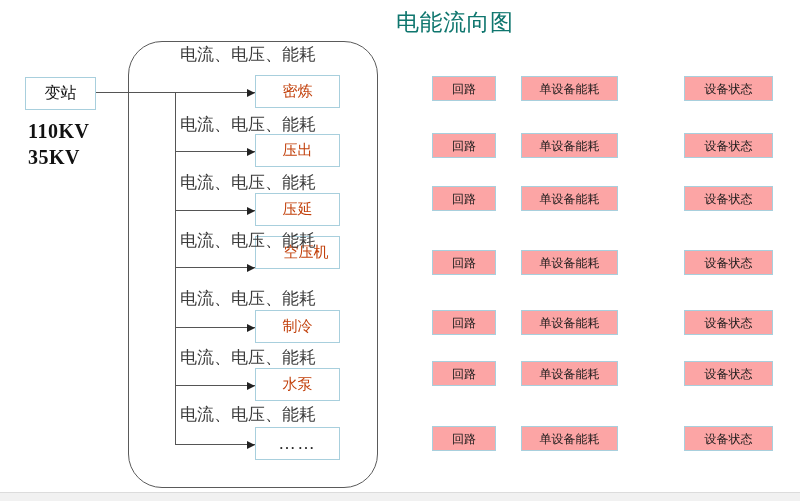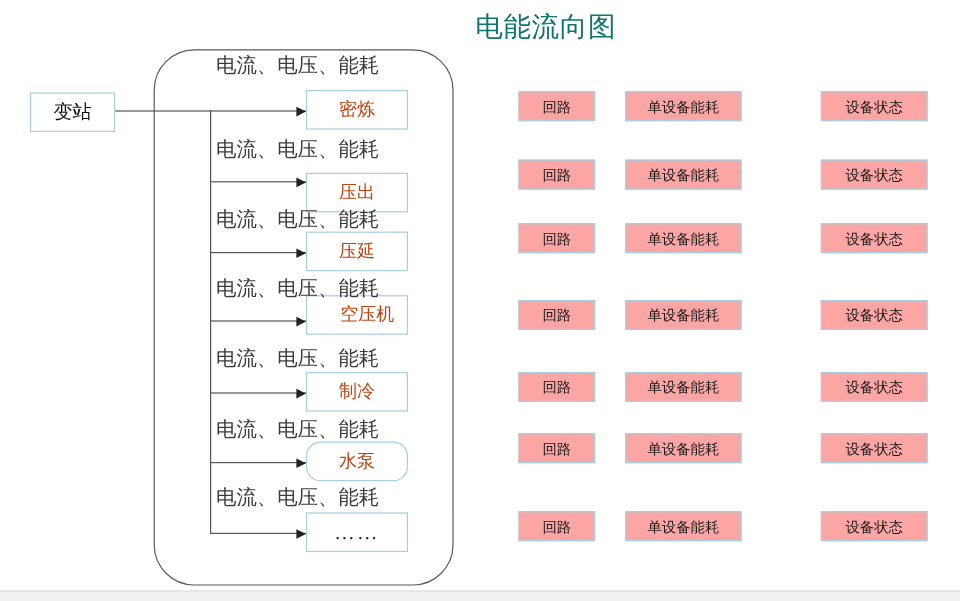--- a/index.html
+++ b/index.html
@@ -168,20 +168,24 @@
 <body>
 
 <div id="canvas">
 
   <div id="title">电能流向图</div>
 
   <div id="substation-box">
     <span>变站</span>
   </div>
 
+  <div id="voltage-block">
+    <div>110KV</div>
+    <div>35KV</div>
+  </div>
 
   <div id="plant-container"></div>
 
   <div class="wire-h-main"></div>
   <div class="wire-bus"></div>
 
   <div id="branches">
       <div class="branch" style="top: 92px;"></div>
       <div class="arrowhead" style="left: 247px; top: 88.5px;"></div>
       <div class="branch" style="top: 151px;"></div>
@@ -194,33 +198,33 @@
       <div class="arrowhead" style="left: 247px; top: 323.5px;"></div>
       <div class="branch" style="top: 385px;"></div>
       <div class="arrowhead" style="left: 247px; top: 381.5px;"></div>
       <div class="branch" style="top: 444px;"></div>
       <div class="arrowhead" style="left: 247px; top: 440.5px;"></div>
     </div>
   <div id="proc-boxes">
       <div class="proc-box" style="top: 75px;">
         <span>密炼</span>
       </div>
-      <div class="proc-box" style="top: 144px;">
+      <div class="proc-box" style="top: 134px;">
         <span>压出</span>
       </div>
       <div class="proc-box" style="top: 193px;">
         <span>压延</span>
       </div>
-      <div class="proc-box" style="top: 246px; padding-left: 17px;">
+      <div class="proc-box" style="top: 236px; padding-left: 17px;">
         <span>空压机</span>
       </div>
       <div class="proc-box" style="top: 310px; justify-content: center;">
         <span>制冷</span>
       </div>
-      <div class="proc-box" style="top: 368px; border-radius: 12px;">
+      <div class="proc-box" style="top: 368px;">
         <span>水泵</span>
       </div>
       <div class="proc-box dots" style="top: 427px;">
         <span>……</span>
       </div>
     </div>
   <div id="meas-labels">
       <div class="meas-label" style="top: 48px;">电流、电压、能耗</div>
       <div class="meas-label" style="top: 118px;">电流、电压、能耗</div>
       <div class="meas-label" style="top: 176px;">电流、电压、能耗</div>

